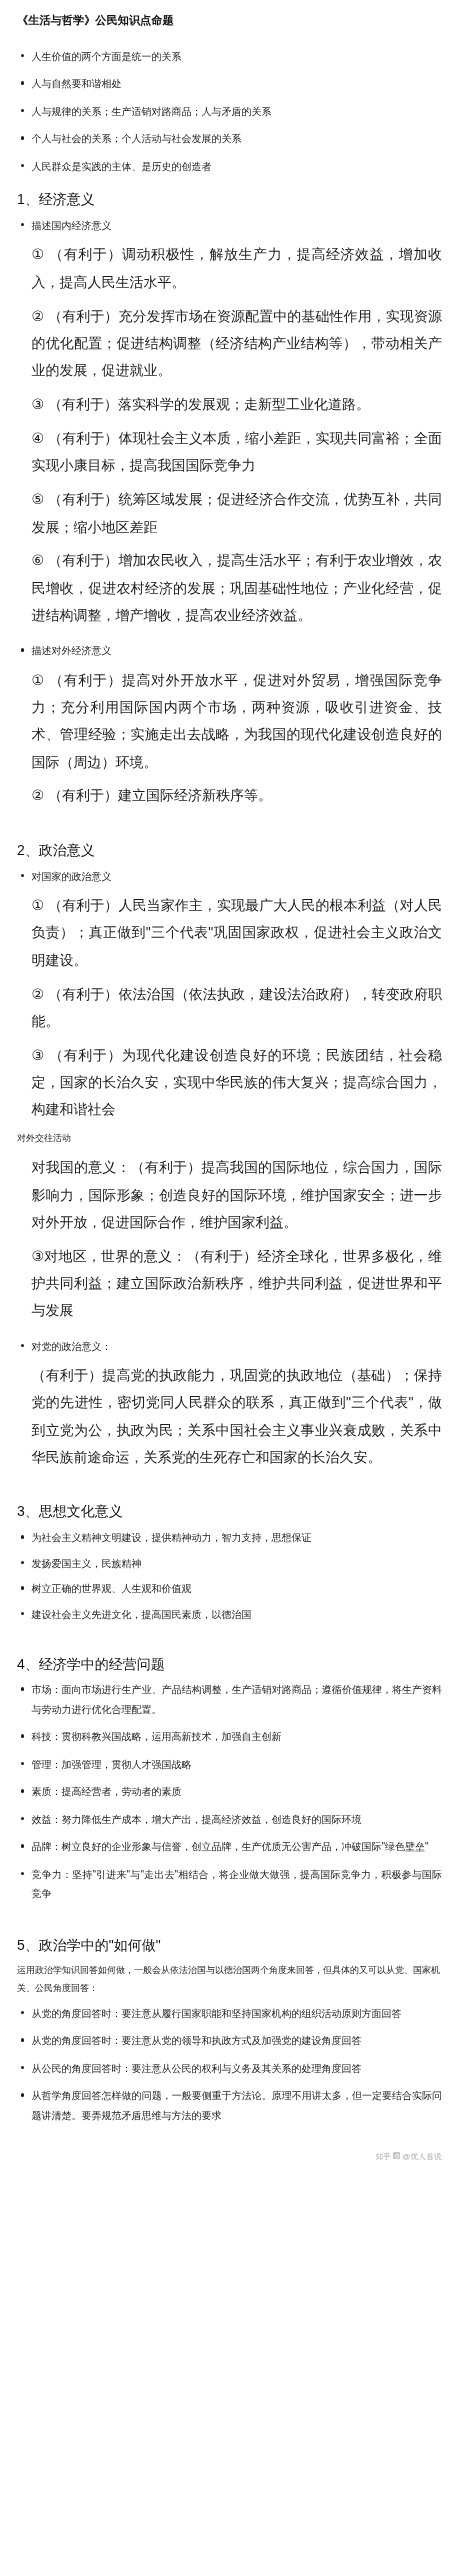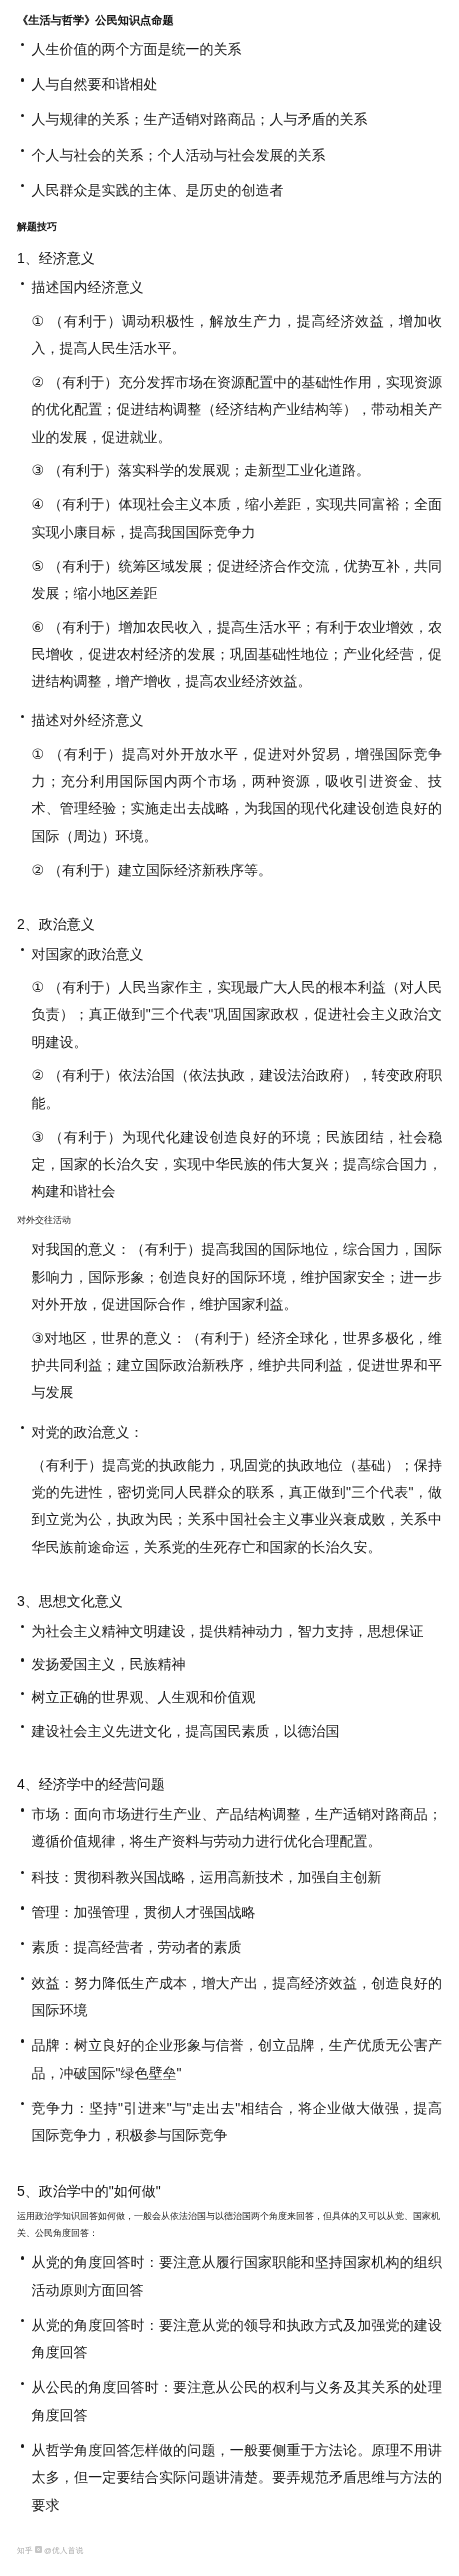--- a/index.html
+++ b/index.html
@@ -15,21 +15,21 @@
   .page {
     width: 459px;
     box-sizing: border-box;
     padding: 12px 17px 0 17px;
     position: relative;
   }
   .doc-title {
     font-size: 11.2px;
     font-weight: bold;
     line-height: 1.5;
-    margin: 0 0 7px 0;
+    margin: 0 0 18px 0;
     color: #111;
   }
   h2.section {
     font-size: 10px;
     font-weight: bold;
     line-height: 1.6;
     margin: 14.5px 0 6.6px 0;
     color: #111;
   }
   h3.subsection {
@@ -40,21 +40,21 @@
     color: #111;
   }
   ul.bullets {
     list-style: none;
     margin: 0;
     padding: 0;
   }
   ul.bullets > li {
     position: relative;
     padding-left: 14.5px;
-    font-size: 14px;
+    font-size: 10px;
     line-height: 1.95;
     margin: 0 0 8px 0;
     color: #1a1a1a;
     text-align: justify;
   }
   ul.bullets > li::before {
     content: "";
     position: absolute;
     left: 4px;
     top: 7.2px;
@@ -83,21 +83,21 @@
     color: #1a1a1a;
   }
   .group {
     margin-bottom: 2.6px;
   }
   .spacer-sm { height: 5.3px; }
   .spacer-md { height: 10.5px; }
   .watermark {
     margin-top: 20px;
     padding: 6.6px 0 10.5px 0;
-    text-align: left;
+    text-align: right;
     font-size: 7.6px;
     color: #a8a8a8;
     letter-spacing: 0.3px;
   }
   .wm-logo {
     display: inline-block;
     width: 7.2px;
     height: 7.2px;
     border-radius: 1.3px;
     background: #c6c6c6;
@@ -125,21 +125,20 @@
   <div class="doc-title">《生活与哲学》公民知识点命题</div>
 
   <ul class="bullets">
     <li>人生价值的两个方面是统一的关系</li>
     <li>人与自然要和谐相处</li>
     <li>人与规律的关系；生产适销对路商品；人与矛盾的关系</li>
     <li>个人与社会的关系；个人活动与社会发展的关系</li>
     <li>人民群众是实践的主体、是历史的创造者</li>
   </ul>
 
-  <h2 class="section">解题技巧</h2>
 
   <h3 class="subsection">1、经济意义</h3>
   <div class="group">
     <ul class="bullets tight">
       <li>描述国内经济意义</li>
     </ul>
     <p class="para indent">① （有利于）调动积极性，解放生产力，提高经济效益，增加收入，提高人民生活水平。</p>
     <p class="para indent">② （有利于）充分发挥市场在资源配置中的基础性作用，实现资源的优化配置；促进结构调整（经济结构产业结构等），带动相关产业的发展，促进就业。</p>
     <p class="para indent">③ （有利于）落实科学的发展观；走新型工业化道路。</p>
     <p class="para indent">④ （有利于）体现社会主义本质，缩小差距，实现共同富裕；全面实现小康目标，提高我国国际竞争力</p>

